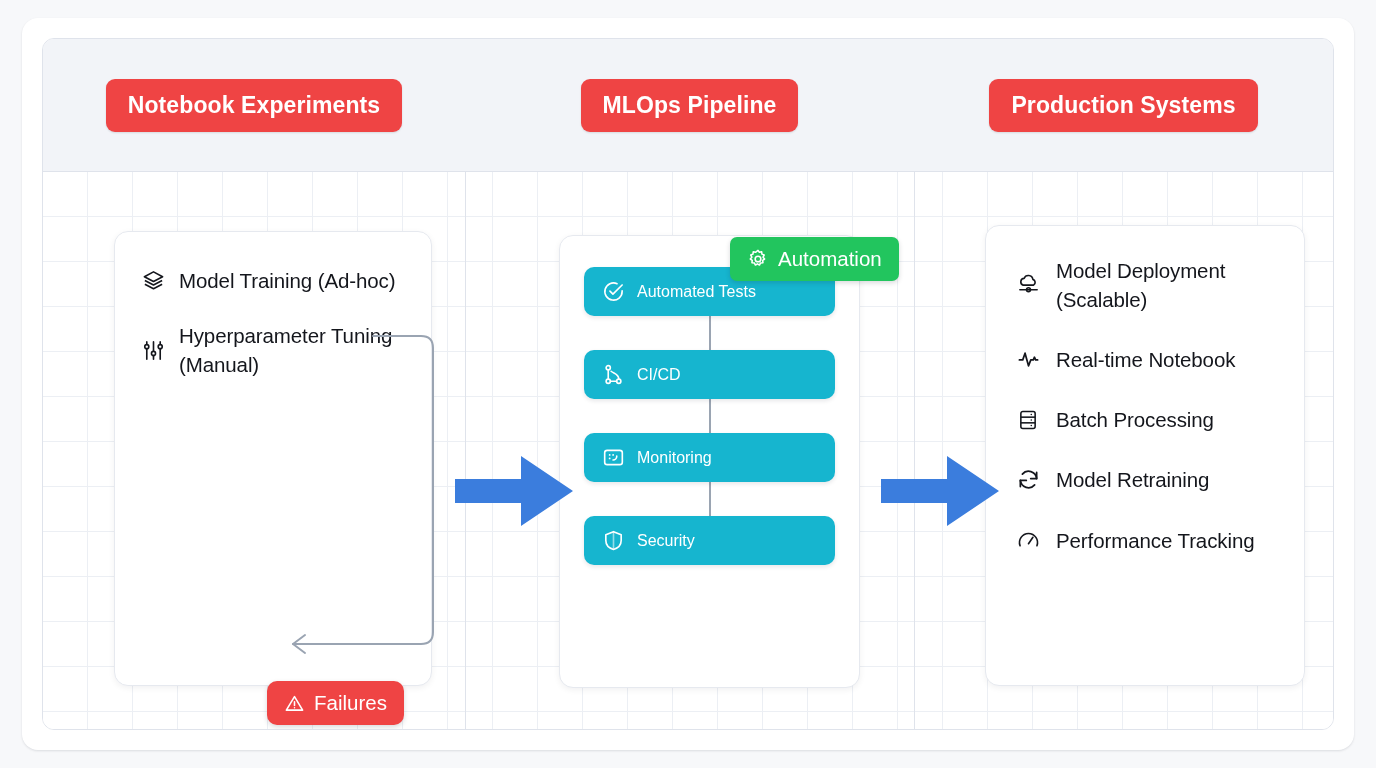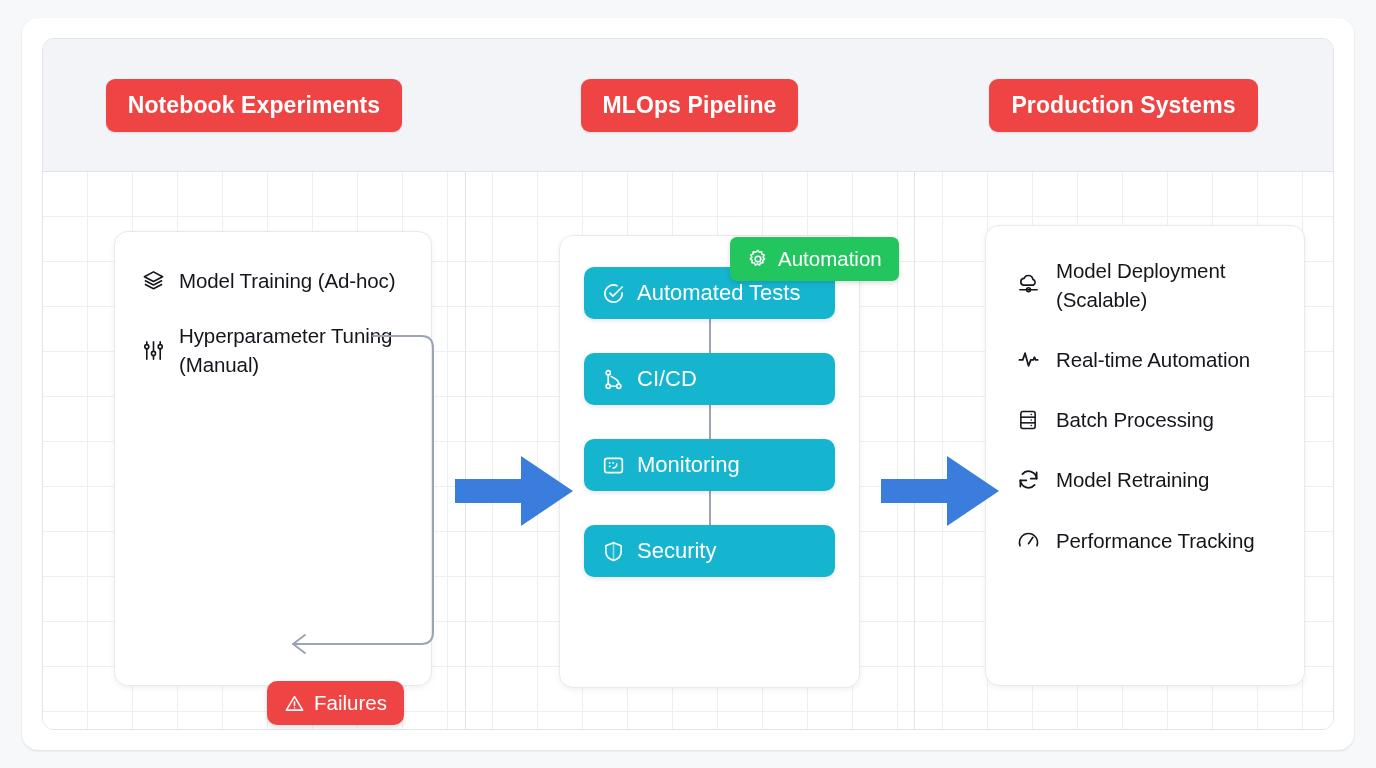--- a/index.html
+++ b/index.html
@@ -120,21 +120,21 @@
   .pills { padding: 31px 24px 0 24px; }
   .pill {
     position: relative;
     display: flex;
     align-items: center;
     gap: 12px;
     background: #16b5cf;
     color: #ffffff;
     border-radius: 10px;
     padding: 13px 18px;
-    font-size: 22px;
+    font-size: 16px;
     box-shadow: 0 2px 4px rgba(16,24,40,.10);
   }
   .connector {
     width: 2px;
     height: 34px;
     background: #9aa4b2;
     margin: 0 auto;
   }
 
   
@@ -314,21 +314,21 @@
               </span>
               <span class="tx">Model Deployment (Scalable)</span>
             </div>
 
             <div class="row">
               <span class="ic">
                 <svg width="23" height="23" viewBox="0 0 24 24" fill="none" stroke="#14161c" stroke-width="1.8" stroke-linecap="round" stroke-linejoin="round">
                   <path d="M2.5 12.4 H6 L8.4 5.4 L12 18.6 L14.4 12.4 H17 L18.2 9.6 L19.4 12.4 H21.5"></path>
                 </svg>
               </span>
-              <span class="tx">Real-time Automation</span>
+              <span class="tx">Real-time Notebook</span>
             </div>
 
             <div class="row">
               <span class="ic">
                 <svg width="22" height="22" viewBox="0 0 24 24" fill="none" stroke="#14161c" stroke-width="1.7" stroke-linejoin="round">
                   <rect x="4.2" y="2.8" width="15.6" height="18.4" rx="2.2"></rect>
                   <line x1="4.2" y1="8.9" x2="19.8" y2="8.9"></line>
                   <line x1="4.2" y1="15.1" x2="19.8" y2="15.1"></line>
                   <circle cx="15.6" cy="5.9" r=".85" fill="#14161c" stroke="none"></circle>
                   <circle cx="15.6" cy="12" r=".85" fill="#14161c" stroke="none"></circle>

